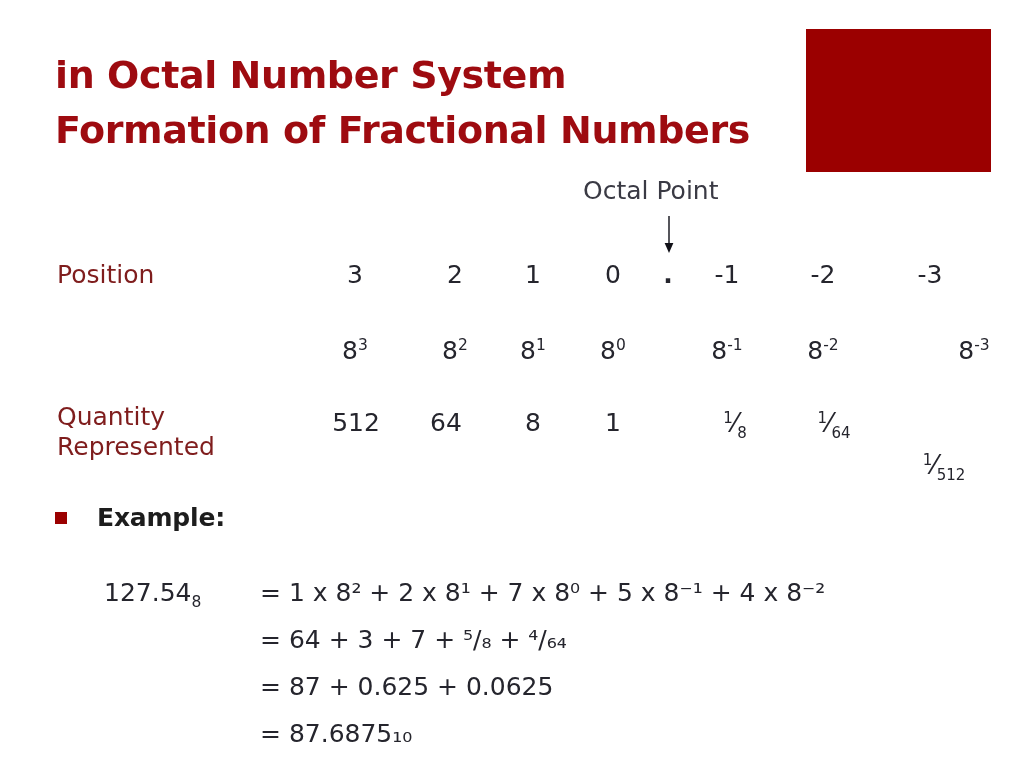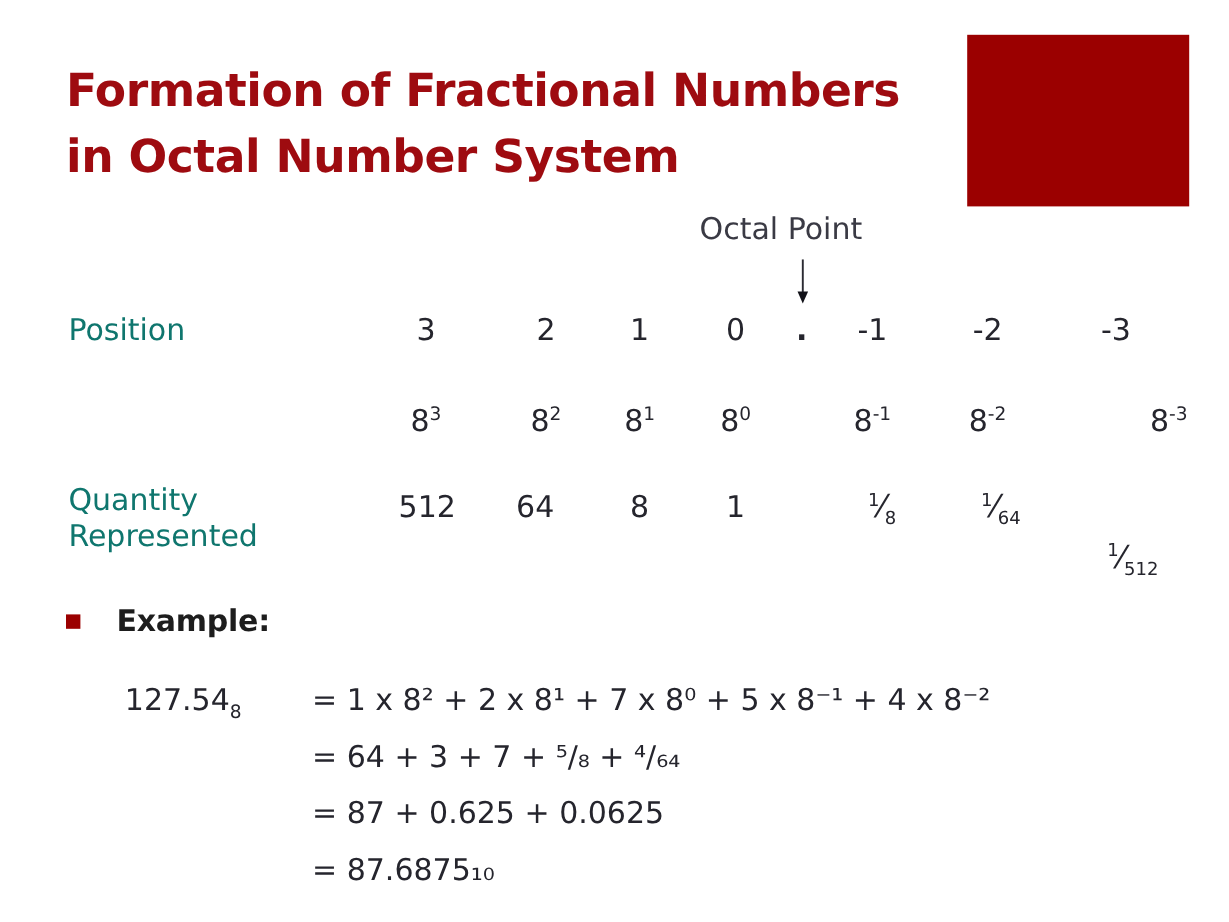--- a/index.html
+++ b/index.html
@@ -71,21 +71,21 @@
     position: absolute;
     left: 0;
     top: 250px;
     width: 1024px;
     height: 235px;
   }
   .row-label {
     position: absolute;
     left: 57px;
     font-size: 25px;
-    color: #0f766e;
+    color: #7f1d1d;
     font-family: "DejaVu Sans", sans-serif;
     line-height: 1.18;
     white-space: pre-line;
   }
   .cell {
     position: absolute;
     font-size: 25px;
     color: #25252d;
     font-family: "DejaVu Sans", sans-serif;
     transform: translateX(-50%);
@@ -146,21 +146,21 @@
   }
 
   
   .equations {
     position: absolute;
     left: 104px;
     top: 560px;
   }
   .eq-line {
     display: flex;
-    align-items: center;
+    align-items: flex-end;
     height: 47px;
     font-family: "DejaVu Sans", sans-serif;
     font-size: 25px;
     color: #25252d;
   }
   .eq-lhs {
     width: 156px;
     white-space: nowrap;
   }
   .eq-rhs {
@@ -171,22 +171,22 @@
     vertical-align: sub;
     line-height: 0;
   }
 </style>
 </head>
 <body>
 
 <div class="slide">
 
   <div class="title-block">
+    <div class="title-line">in Octal Number System</div>
     <div class="title-line">Formation of Fractional Numbers</div>
-    <div class="title-line">in Octal Number System</div>
   </div>
 
   <div class="red-block"></div>
 
   <div class="octal-point-label">Octal Point</div>
   <div class="octal-point-arrow">
     <svg width="16" height="38" viewBox="0 0 16 38" aria-hidden="true">
       <line x1="8" y1="0" x2="8" y2="28" stroke="#2b2b33" stroke-width="1.6"></line>
       <polygon points="8,37 3.6,27 12.4,27" fill="#111118"></polygon>
     </svg>

